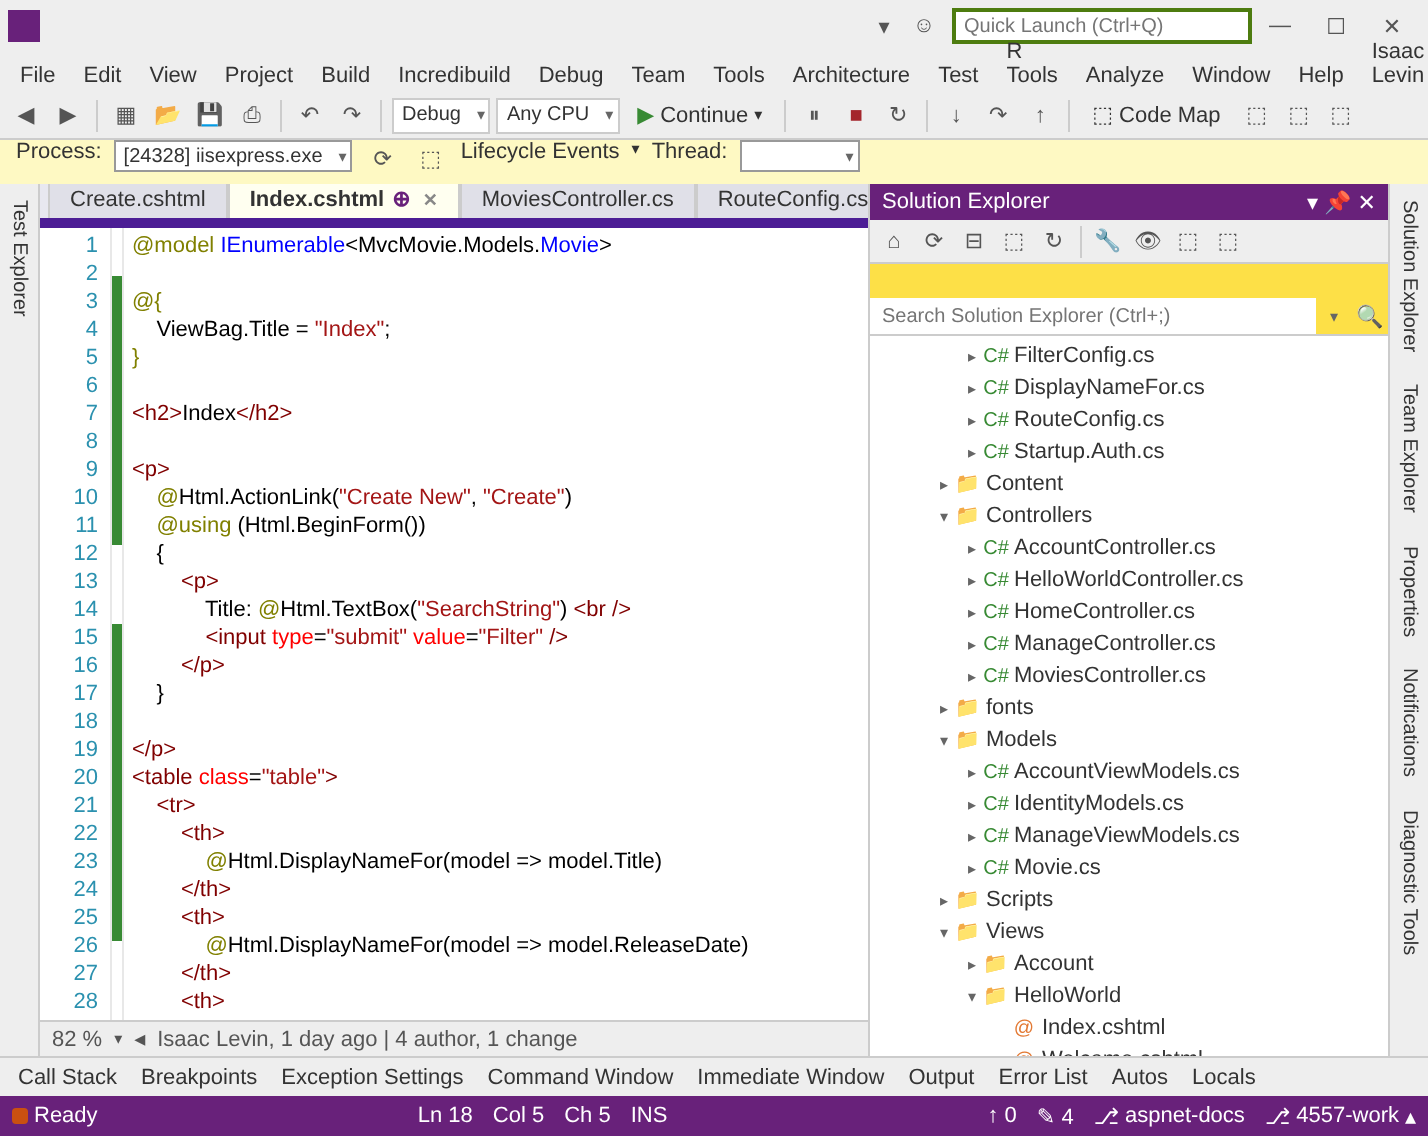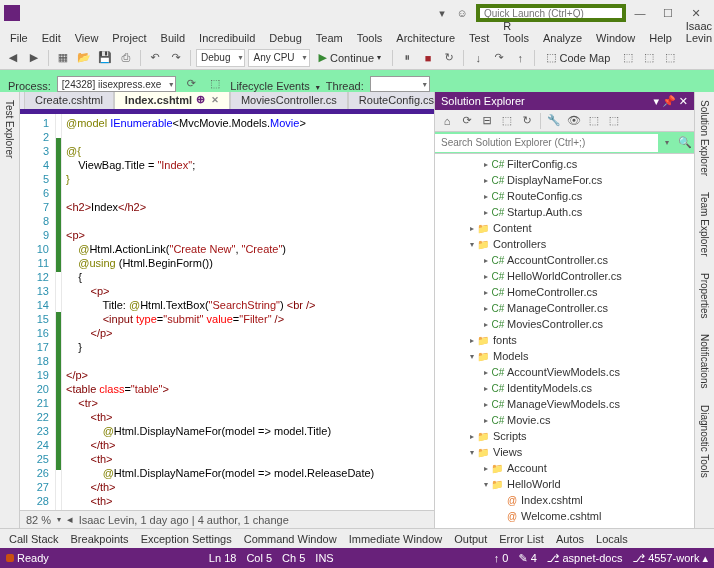--- a/index.html
+++ b/index.html
@@ -3,33 +3,33 @@
 <meta charset="utf-8">
 <style>
 *{margin:0;padding:0;box-sizing:border-box;font-family:"Segoe UI",Tahoma,sans-serif;font-size:11px;user-select:none}
 body{width:714px;height:568px;background:#eee;overflow:hidden;display:flex;flex-direction:column}
 .titlebar{height:26px;background:#eee;display:flex;align-items:center;padding:0 4px}
 .titlebar-icon{width:16px;height:16px;background:#68217a;margin-right:6px}
 .titlebar-text{flex:0 0 auto;color:#333}
 .titlebar-spacer{flex:1}
 .titlebar-icons{display:flex;gap:4px;align-items:center;margin-right:6px}
 .titlebar-icons span{width:16px;height:16px;display:flex;align-items:center;justify-content:center;color:#555;cursor:pointer}
-.search-box{width:150px;height:18px;border:4px solid #4d7c0f;background:#fff;padding:0 4px;color:#888;font-size:10px}
+.search-box{width:150px;height:18px;border:2px solid #4d7c0f;background:#fff;padding:0 4px;color:#888;font-size:10px}
 .win-controls{display:flex;gap:0}
 .win-controls span{width:28px;height:20px;display:flex;align-items:center;justify-content:center;color:#555;cursor:pointer}
 .menubar{height:20px;background:#eee;display:flex;align-items:flex-end;padding:0 4px;gap:2px}
 .menubar span{padding:2px 6px;color:#333;cursor:pointer}
 .user-name{color:#333;margin-left:auto;margin-right:4px}
 .toolbar{height:24px;background:#eee;display:flex;align-items:center;padding:0 4px;gap:3px;border-bottom:1px solid #ccc}
 .tb-icon{width:18px;height:18px;display:flex;align-items:center;justify-content:center;color:#555;cursor:pointer;border-radius:2px}
 .tb-sep{width:1px;height:16px;background:#ccc;margin:0 2px}
 .tb-dropdown{height:18px;border:1px solid #ccc;background:#fff;padding:0 14px 0 4px;color:#333;font-size:10px;position:relative;display:flex;align-items:center}
 .tb-dropdown::after{content:"▾";position:absolute;right:2px;font-size:8px;color:#666}
 .tb-btn{height:18px;padding:0 6px;display:flex;align-items:center;gap:3px;color:#333;cursor:pointer;border-radius:2px}
-.process-bar{height:22px;background:#86efac;display:flex;align-items:flex-end;padding:0 8px;gap:6px;color:#333}
+.process-bar{height:22px;background:#fef9c3;display:flex;align-items:flex-start;padding:0 8px;gap:6px;color:#333}
 .process-dd{height:16px;border:1px solid #999;background:#fff;padding:0 14px 0 4px;font-size:10px;position:relative;display:flex;align-items:center;min-width:110px}
 .process-dd::after{content:"▾";position:absolute;right:2px;font-size:8px;color:#666}
 .main-area{flex:1;display:flex;overflow:hidden}
 .left-rail{width:20px;background:#eee;border-right:1px solid #ccc;display:flex;flex-direction:column;align-items:center;padding-top:4px}
 .left-rail-tab{writing-mode:vertical-rl;padding:4px 2px;color:#333;font-size:10px;background:#eee}
 .editor-pane{flex:1;display:flex;flex-direction:column;overflow:hidden}
 .file-tabs{height:22px;background:#e8e8f0;display:flex;align-items:end;padding-left:4px;border-bottom:5px solid #4c1d95}
 .file-tab{height:20px;padding:0 10px;display:flex;align-items:center;gap:4px;background:#e0e0e8;border:1px solid #ccc;border-bottom:none;color:#333;cursor:pointer;font-size:10px}
 .file-tab.active{background:#fffff0;font-weight:bold}
 .file-tab .dot{color:#68217a;font-weight:bold}
@@ -37,21 +37,21 @@
 .editor-body{flex:1;display:flex;background:#fff;overflow:hidden;font-family:Consolas,monospace;font-size:11px}
 .gutter{width:36px;background:#fff;text-align:right;padding:2px 6px 2px 0;color:#2b91af;line-height:14px;border-right:1px solid #e8e8e8}
 .margin-ind{width:6px;background:#fff;border-right:1px solid #e8e8e8}
 .code{flex:1;padding:2px 4px;line-height:14px;white-space:pre;color:#000;overflow:hidden;position:relative}
 .kw{color:#0000ff}.str{color:#a31515}.rz{color:#808000}.tag{color:#800000}.attr{color:#ff0000}
 .editor-status{height:18px;background:#eee;border-top:1px solid #ccc;display:flex;align-items:center;padding:0 6px;color:#555;font-size:10px;gap:6px}
 .right-panel{width:260px;display:flex;flex-direction:column;background:#eee;border-left:1px solid #ccc}
 .panel-title{height:18px;background:#68217a;color:#fff;display:flex;align-items:center;padding:0 6px;font-size:11px;justify-content:space-between}
 .panel-title .right{display:flex;gap:3px}
 .panel-toolbar{height:22px;background:#eee;display:flex;align-items:center;padding:0 3px;gap:2px;border-bottom:1px solid #ccc}
-.panel-search{height:22px;border-bottom:1px solid #ccc;display:flex;align-items:center;background:#86efac}
+.panel-search{height:36px;border-bottom:1px solid #ccc;display:flex;align-items:flex-end;background:#fde047}
 .panel-search input{flex:1;border:none;padding:0 6px;font-size:10px;color:#888;outline:none;height:18px}
 .tree{flex:1;overflow:auto;background:#fff;padding:2px 0}
 .tree-row{height:16px;display:flex;align-items:center;padding-left:4px;color:#333;cursor:pointer;font-size:11px}
 .tree-arrow{width:10px;font-size:8px;color:#666;display:inline-block;text-align:center}
 .tree-icon{width:14px;height:12px;display:inline-flex;align-items:center;justify-content:center;font-size:10px;margin-right:2px}
 .fi-cs{color:#388a34}.fi-folder{color:#dcb67a}.fi-html{color:#e37933}
 .right-rail{width:20px;background:#eee;border-left:1px solid #ccc;display:flex;flex-direction:column;align-items:center;padding-top:4px;gap:8px}
 .right-rail-tab{writing-mode:vertical-rl;padding:4px 2px;color:#333;font-size:10px}
 .bottom-tabs{height:20px;background:#eee;border-top:1px solid #ccc;display:flex;align-items:center;padding:0 4px;color:#333;font-size:10px;gap:2px;white-space:nowrap;overflow:hidden}
 .bottom-tabs span{padding:2px 5px;cursor:pointer}

